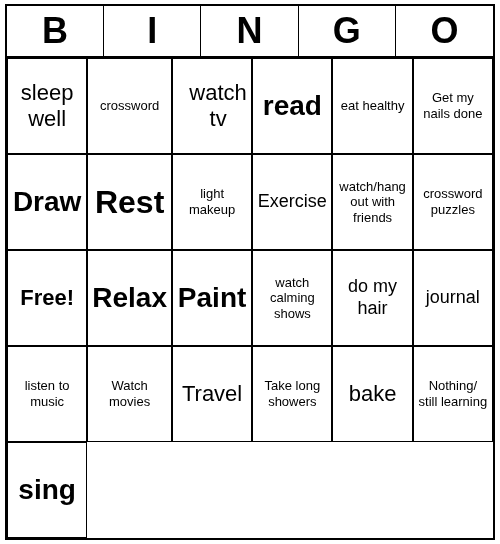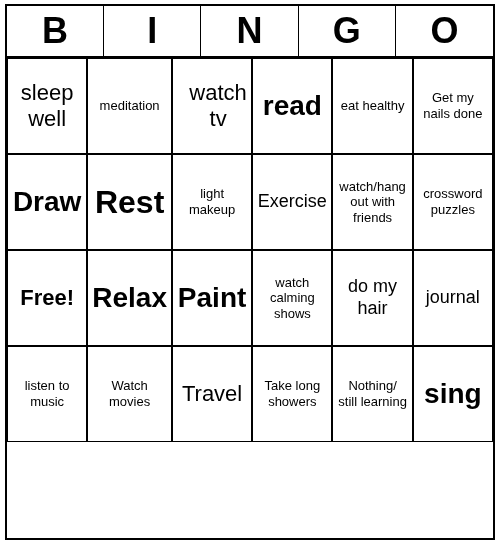--- a/index.html
+++ b/index.html
@@ -64,37 +64,38 @@
 <div class="bingo-container">
   <div class="bingo-header">
   <div class="bingo-header-cell">B</div>
       <div class="bingo-header-cell">I</div>
       <div class="bingo-header-cell">N</div>
       <div class="bingo-header-cell">G</div>
       <div class="bingo-header-cell">O</div>
     </div>
   <div class="bingo-grid">
   <div class="bingo-cell" style="font-size: 22px;">sleep well</div>
-      <div class="bingo-cell" style="font-size: 13px;">meditation</div>
+      <div class="bingo-cell" style="font-size: 13px;">crossword</div>
       <div class="bingo-cell" style="font-size: 22px; padding-left: 16px;">watch tv</div>
       <div class="bingo-cell" style="font-size: 28px; font-weight: bold;">read</div>
       <div class="bingo-cell" style="font-size: 13px;">eat healthy</div>
       <div class="bingo-cell" style="font-size: 13px;">Get my nails done</div>
       <div class="bingo-cell" style="font-size: 28px; font-weight: bold;">Draw</div>
       <div class="bingo-cell" style="font-size: 32px; font-weight: bold;">Rest</div>
       <div class="bingo-cell" style="font-size: 13px;">light makeup</div>
       <div class="bingo-cell" style="font-size: 18px;">Exercise</div>
       <div class="bingo-cell" style="font-size: 13px;">watch/hang out with friends</div>
       <div class="bingo-cell" style="font-size: 13px;">crossword puzzles</div>
       <div class="bingo-cell" style="font-size: 22px; font-weight: bold;">Free!</div>
       <div class="bingo-cell" style="font-size: 28px; font-weight: bold;">Relax</div>
       <div class="bingo-cell" style="font-size: 28px; font-weight: bold;">Paint</div>
       <div class="bingo-cell" style="font-size: 13px;">watch calming shows</div>
       <div class="bingo-cell" style="font-size: 18px;">do my hair</div>
       <div class="bingo-cell" style="font-size: 18px;">journal</div>
       <div class="bingo-cell" style="font-size: 13px;">listen to music</div>
       <div class="bingo-cell" style="font-size: 13px;">Watch movies</div>
       <div class="bingo-cell" style="font-size: 22px;">Travel</div>
       <div class="bingo-cell" style="font-size: 13px;">Take long showers</div>
+      <div class="bingo-cell" style="font-size: 22px;">bake</div>
       <div class="bingo-cell" style="font-size: 13px;">Nothing/ still learning</div>
       <div class="bingo-cell" style="font-size: 28px; font-weight: bold;">sing</div>
     </div>
 </div>
 
 </body></html>

